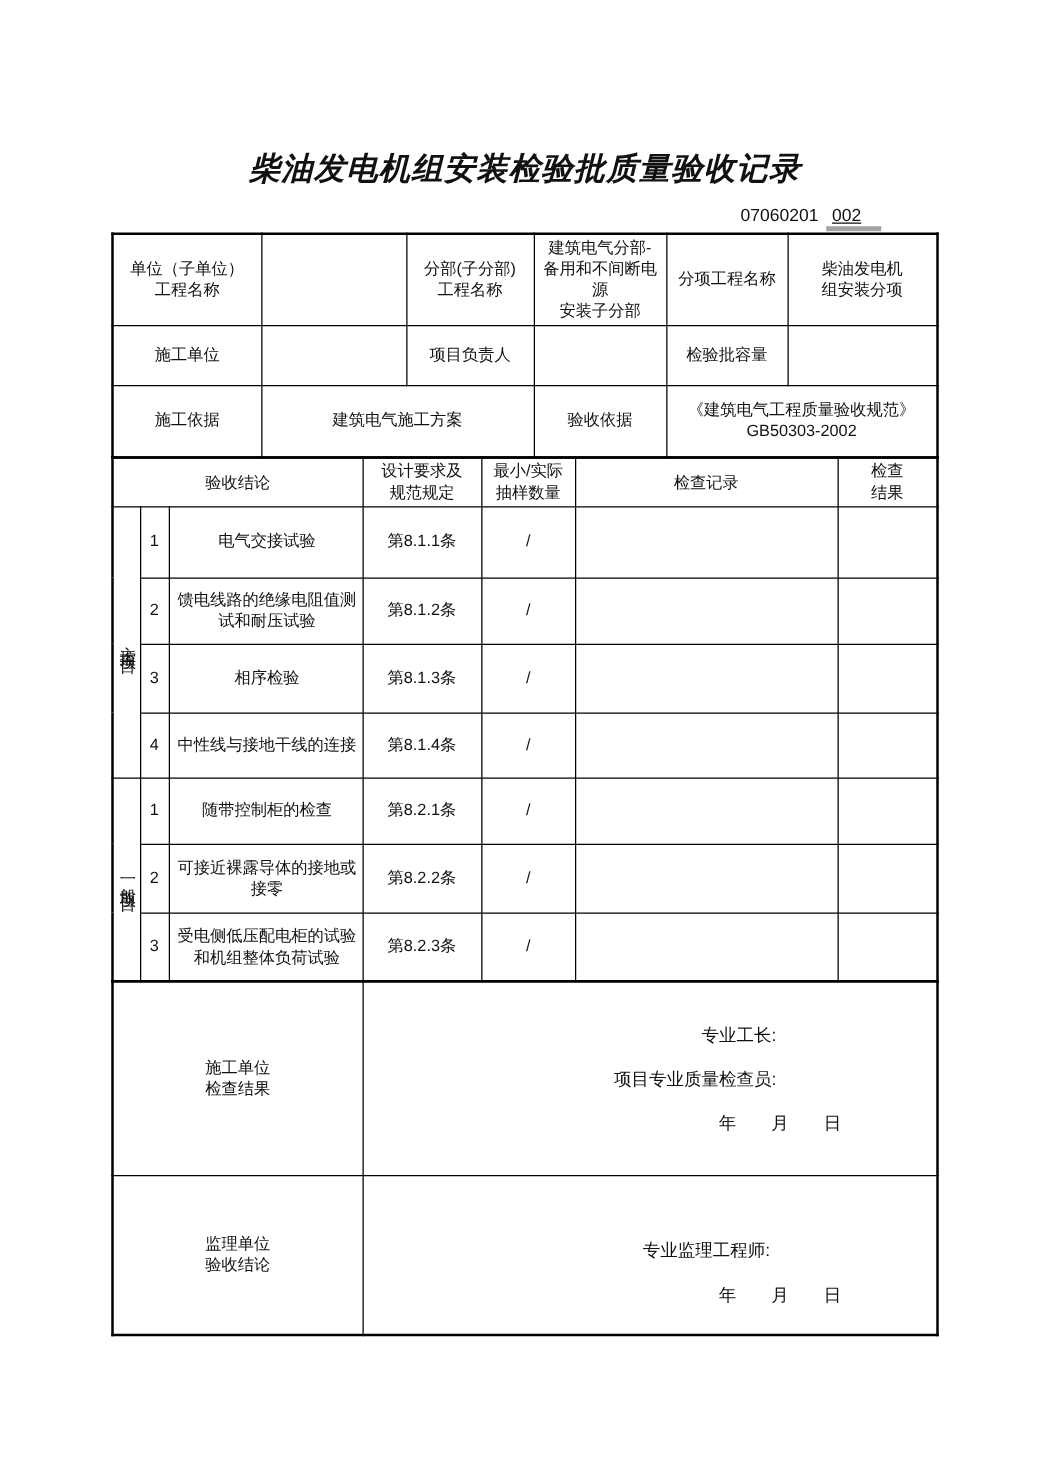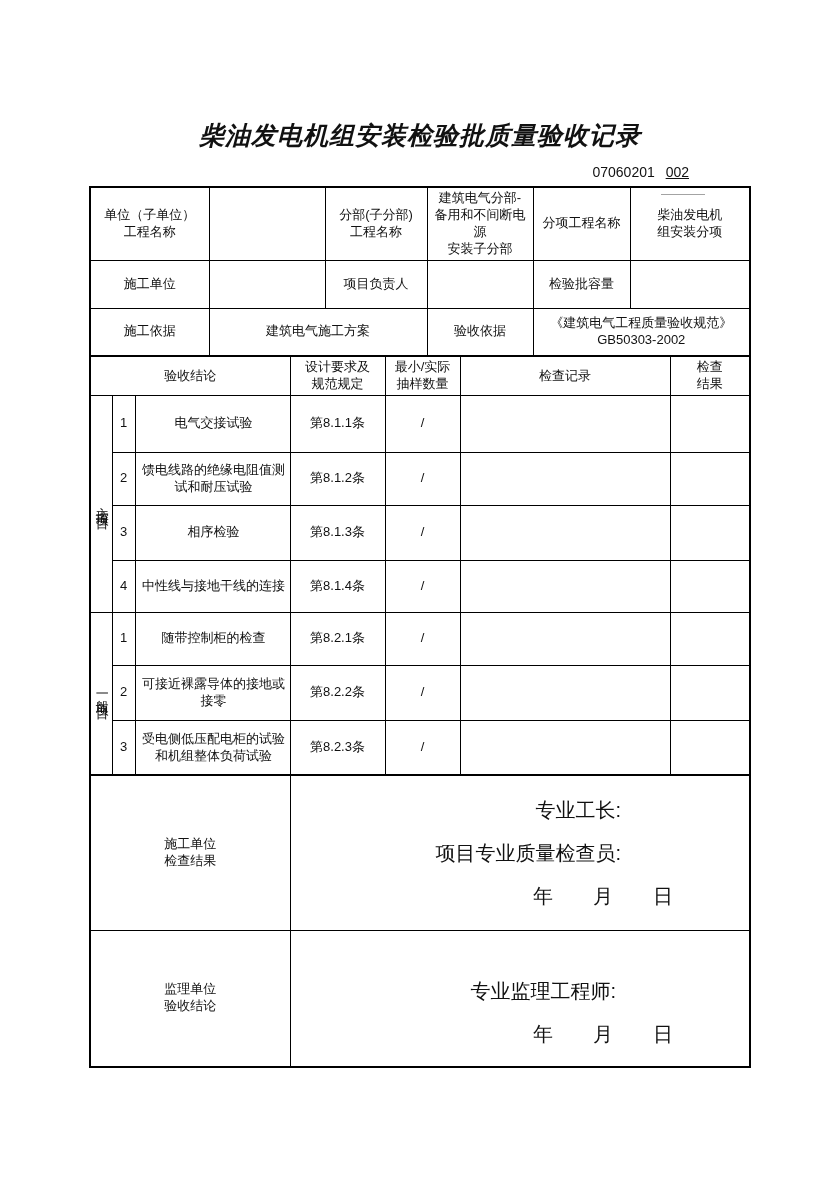--- a/index.html
+++ b/index.html
@@ -3,30 +3,30 @@
 <meta charset="utf-8">
 <style>
   html,body{margin:0;padding:0;background:#fff;}
   body{width:838px;height:1186px;overflow:hidden;
        font-family:"Liberation Sans","DejaVu Sans",sans-serif;color:#111;}
   .page{width:838px;height:1186px;box-sizing:border-box;padding-top:118px;}
   .sheet{width:662px;margin-left:89px;}
   .title{font-size:25px;font-weight:bold;text-align:center;line-height:34px;letter-spacing:1px;font-style:italic;}
   .docno{text-align:right;font-size:14px;margin-top:12px;height:22px;padding-right:46px;box-sizing:border-box;}
   .docno .pref{padding-right:2px;}
-  .docno .suf{display:inline-block;border-bottom:1px solid #a3a3a3;padding:0 16px 14px 5px;text-decoration:underline;}
+  .docno .suf{display:inline-block;border-bottom:4px solid #a3a3a3;padding:0 16px 1px 5px;text-decoration:underline;}
   table{table-layout:fixed;width:662px;border-collapse:collapse;border:2px solid #000;}
   .t2,.t3{margin-top:-2px;}
   td{border:1px solid #000;font-size:13px;line-height:1.3;text-align:center;vertical-align:middle;
      padding:2px 3px;box-sizing:border-box;white-space:pre-line;overflow:hidden;}
   td.left{text-align:center;padding-left:5px;}
   td.vert{writing-mode:vertical-rl;text-orientation:upright;letter-spacing:4px;padding:2px 0;}
   .sigcell{vertical-align:middle;}
   .sigwrap{display:flex;flex-direction:column;justify-content:center;row-gap:17px;}
-  .sigline{text-align:right;font-size:20px;}
+  .sigline{text-align:right;font-size:14px;}
   .pr125{padding-right:125px;}
   .pr130{padding-right:130px;margin-top:28px;}
   .pr73{padding-right:73px;}
 </style>
 </head>
 <body>
 
 <div class="page">
   <div class="sheet">
 
@@ -61,21 +61,21 @@
 组安装分项</td>
       </tr>
       <tr style="height:48px">
         <td>施工单位</td>
         <td></td>
         <td>项目负责人</td>
         <td></td>
         <td>检验批容量</td>
         <td></td>
       </tr>
-      <tr style="height:48px">
+      <tr style="height:58px">
         <td>施工依据</td>
         <td colspan="2">建筑电气施工方案</td>
         <td>验收依据</td>
         <td colspan="2">《建筑电气工程质量验收规范》
 GB50303-2002</td>
       </tr>
     </tbody>
       </table>
 
     <table class="t2">

